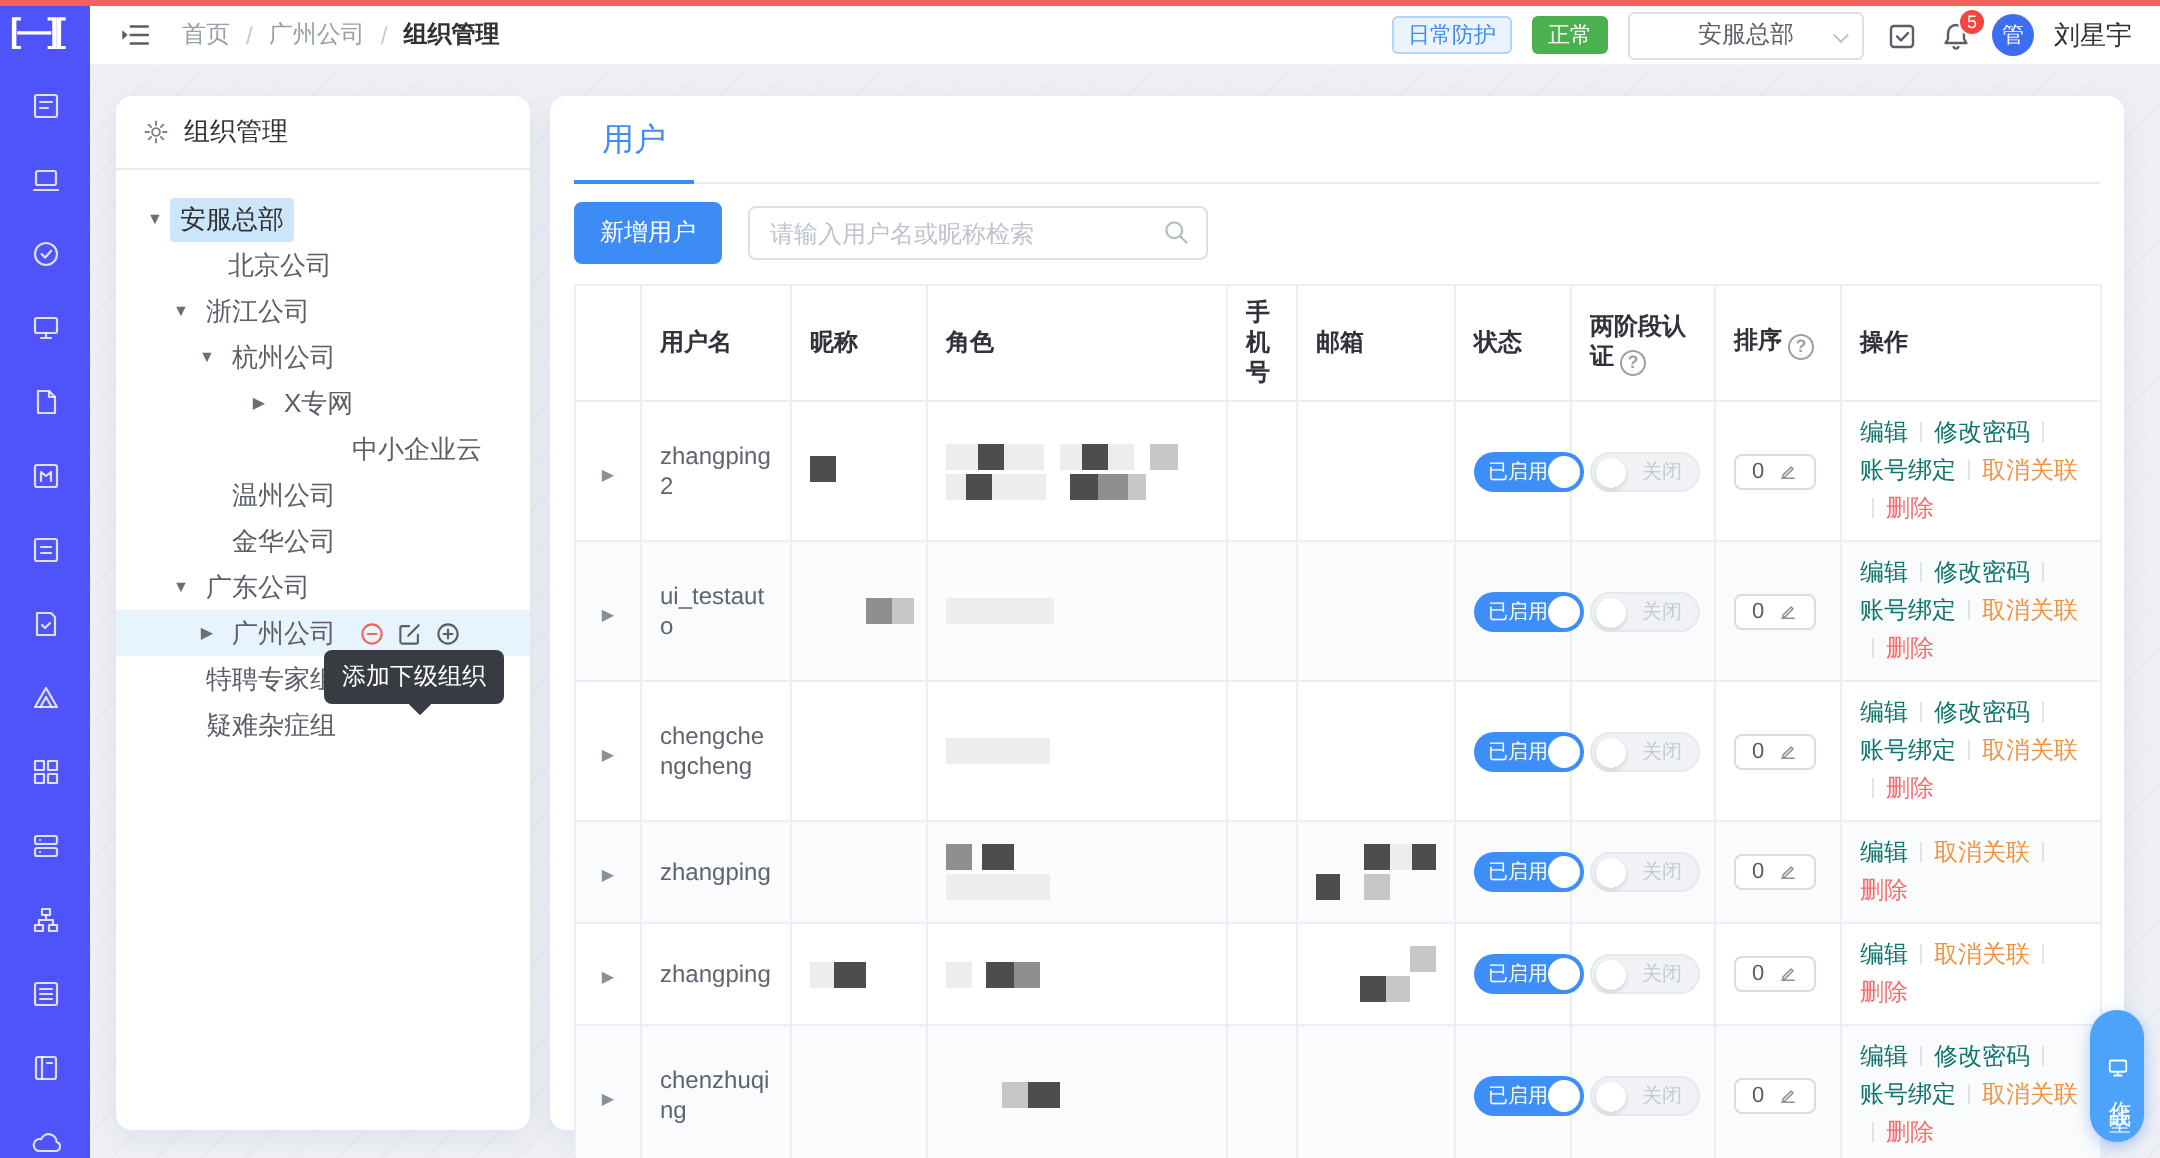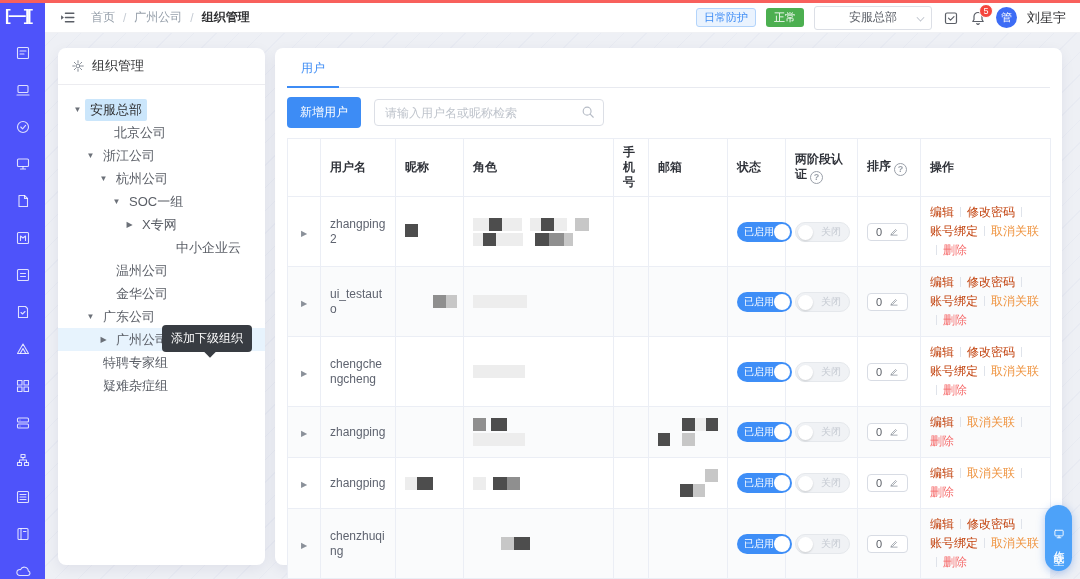--- a/index.html
+++ b/index.html
@@ -60,21 +60,21 @@
   .tact svg{width:14px;height:14px;cursor:pointer;fill:none;stroke-width:1.2;stroke-linecap:round;stroke-linejoin:round}
   .tact .red{stroke:#f5655f}
   .tact .gray{stroke:#5a5e66}
   .tooltip{position:absolute;left:104px;top:240px;background:#383c42;color:#fff;font-size:12px;
            padding:5px 9px;border-radius:4px;white-space:nowrap;z-index:9}
   .tooltip::after{content:"";position:absolute;left:44px;bottom:-4px;width:8px;height:8px;background:#383c42;transform:rotate(45deg)}
 
   
   .main-card{position:absolute;left:275px;top:48px;width:787px;height:517px;padding:0 12px;z-index:4}
   .tabs{display:flex;border-bottom:1px solid #e8eaf0}
-  .tab{font-size:12px;color:#3d8cf5;padding:12px 14px 9px;border-bottom:2px solid #3d8cf5;margin-bottom:-1px;cursor:pointer}
+  .tab{font-size:16px;color:#3d8cf5;padding:12px 14px 9px;border-bottom:2px solid #3d8cf5;margin-bottom:-1px;cursor:pointer}
   .toolbar{display:flex;align-items:center;gap:13px;margin-top:9px}
   .btn-pri{background:#3d8cf5;color:#fff;font-size:12px;border:none;border-radius:4px;padding:7px 13px;cursor:pointer}
   .search{position:relative;width:230px}
   .search input{width:230px;height:27px;border:1px solid #dcdfe6;border-radius:4px;padding:0 30px 0 10px;
                 font-size:12px;color:#5a5e66;outline:none;font-family:inherit}
   .search input::placeholder{color:#bfc4cc}
   .search .mag{position:absolute;right:9px;top:6px}
   .search svg{stroke:#b6bcc6;fill:none;stroke-width:1.3;stroke-linecap:round}
 
   table.users{border-collapse:collapse;table-layout:fixed;width:763px;margin-top:10px;font-size:12px}
@@ -96,21 +96,21 @@
   .tg-off{position:relative;display:inline-flex;align-items:center;justify-content:flex-end;width:55px;height:20px;
           border-radius:10px;background:#f0f2f5;border:1px solid #e5e8ec;color:#c6cbd3;font-size:10px;padding-right:8px;cursor:pointer}
   .tg-off i{position:absolute;left:2px;top:2px;width:15px;height:15px;border-radius:50%;background:#fff;box-shadow:0 1px 2px rgba(0,0,0,.15)}
 
   .sortbox{display:inline-flex;align-items:center;gap:7px;border:1px solid #d8dce4;border-radius:4px;
            padding:2px 8px;background:#fff;color:#5a5e66;font-size:11px;cursor:pointer}
   .sortbox svg{stroke:#8a9099;fill:none;stroke-width:1.2;stroke-linecap:round;stroke-linejoin:round}
 
   .acts{line-height:19px}
   .acts .a{cursor:pointer;white-space:nowrap}
-  .a.blue{color:#c2410c}
+  .a.blue{color:#0f766e}
   .a.orange{color:#ef9440}
   .a.red{color:#f56c6c}
   .asep{display:inline-block;width:1px;height:10px;background:#dfe3ea;margin:0 6px;vertical-align:-1px}
 
   
   .rl{display:flex;align-items:center;margin:2px 0}
   .rd{display:inline-block;height:13px;flex:none}
   .rd.l{background:#ededed}.rd.g{background:#c7c7c7}.rd.m{background:#8f8f8f}.rd.d{background:#4d4d4d}
 
   .warroom{position:absolute;right:8px;top:505px;width:27px;height:66px;border-radius:14px;background:#4da2f9;
@@ -280,24 +280,20 @@
           <span class="car"></span>
           <span class="lbl">北京公司</span>
         </div>
       <div class="tnode" style="padding-left:25px">
           <span class="car down"></span>
           <span class="lbl">浙江公司</span>
         </div>
       <div class="tnode" style="padding-left:38px">
           <span class="car down"></span>
           <span class="lbl">杭州公司</span>
-        </div>
-      <div class="tnode" style="padding-left:51px">
-          <span class="car down"></span>
-          <span class="lbl">SOC一组</span>
         </div>
       <div class="tnode" style="padding-left:64px">
           <span class="car right"></span>
           <span class="lbl">X专网</span>
         </div>
       <div class="tnode" style="padding-left:98px">
           <span class="car"></span>
           <span class="lbl">中小企业云</span>
         </div>
       <div class="tnode" style="padding-left:38px">

